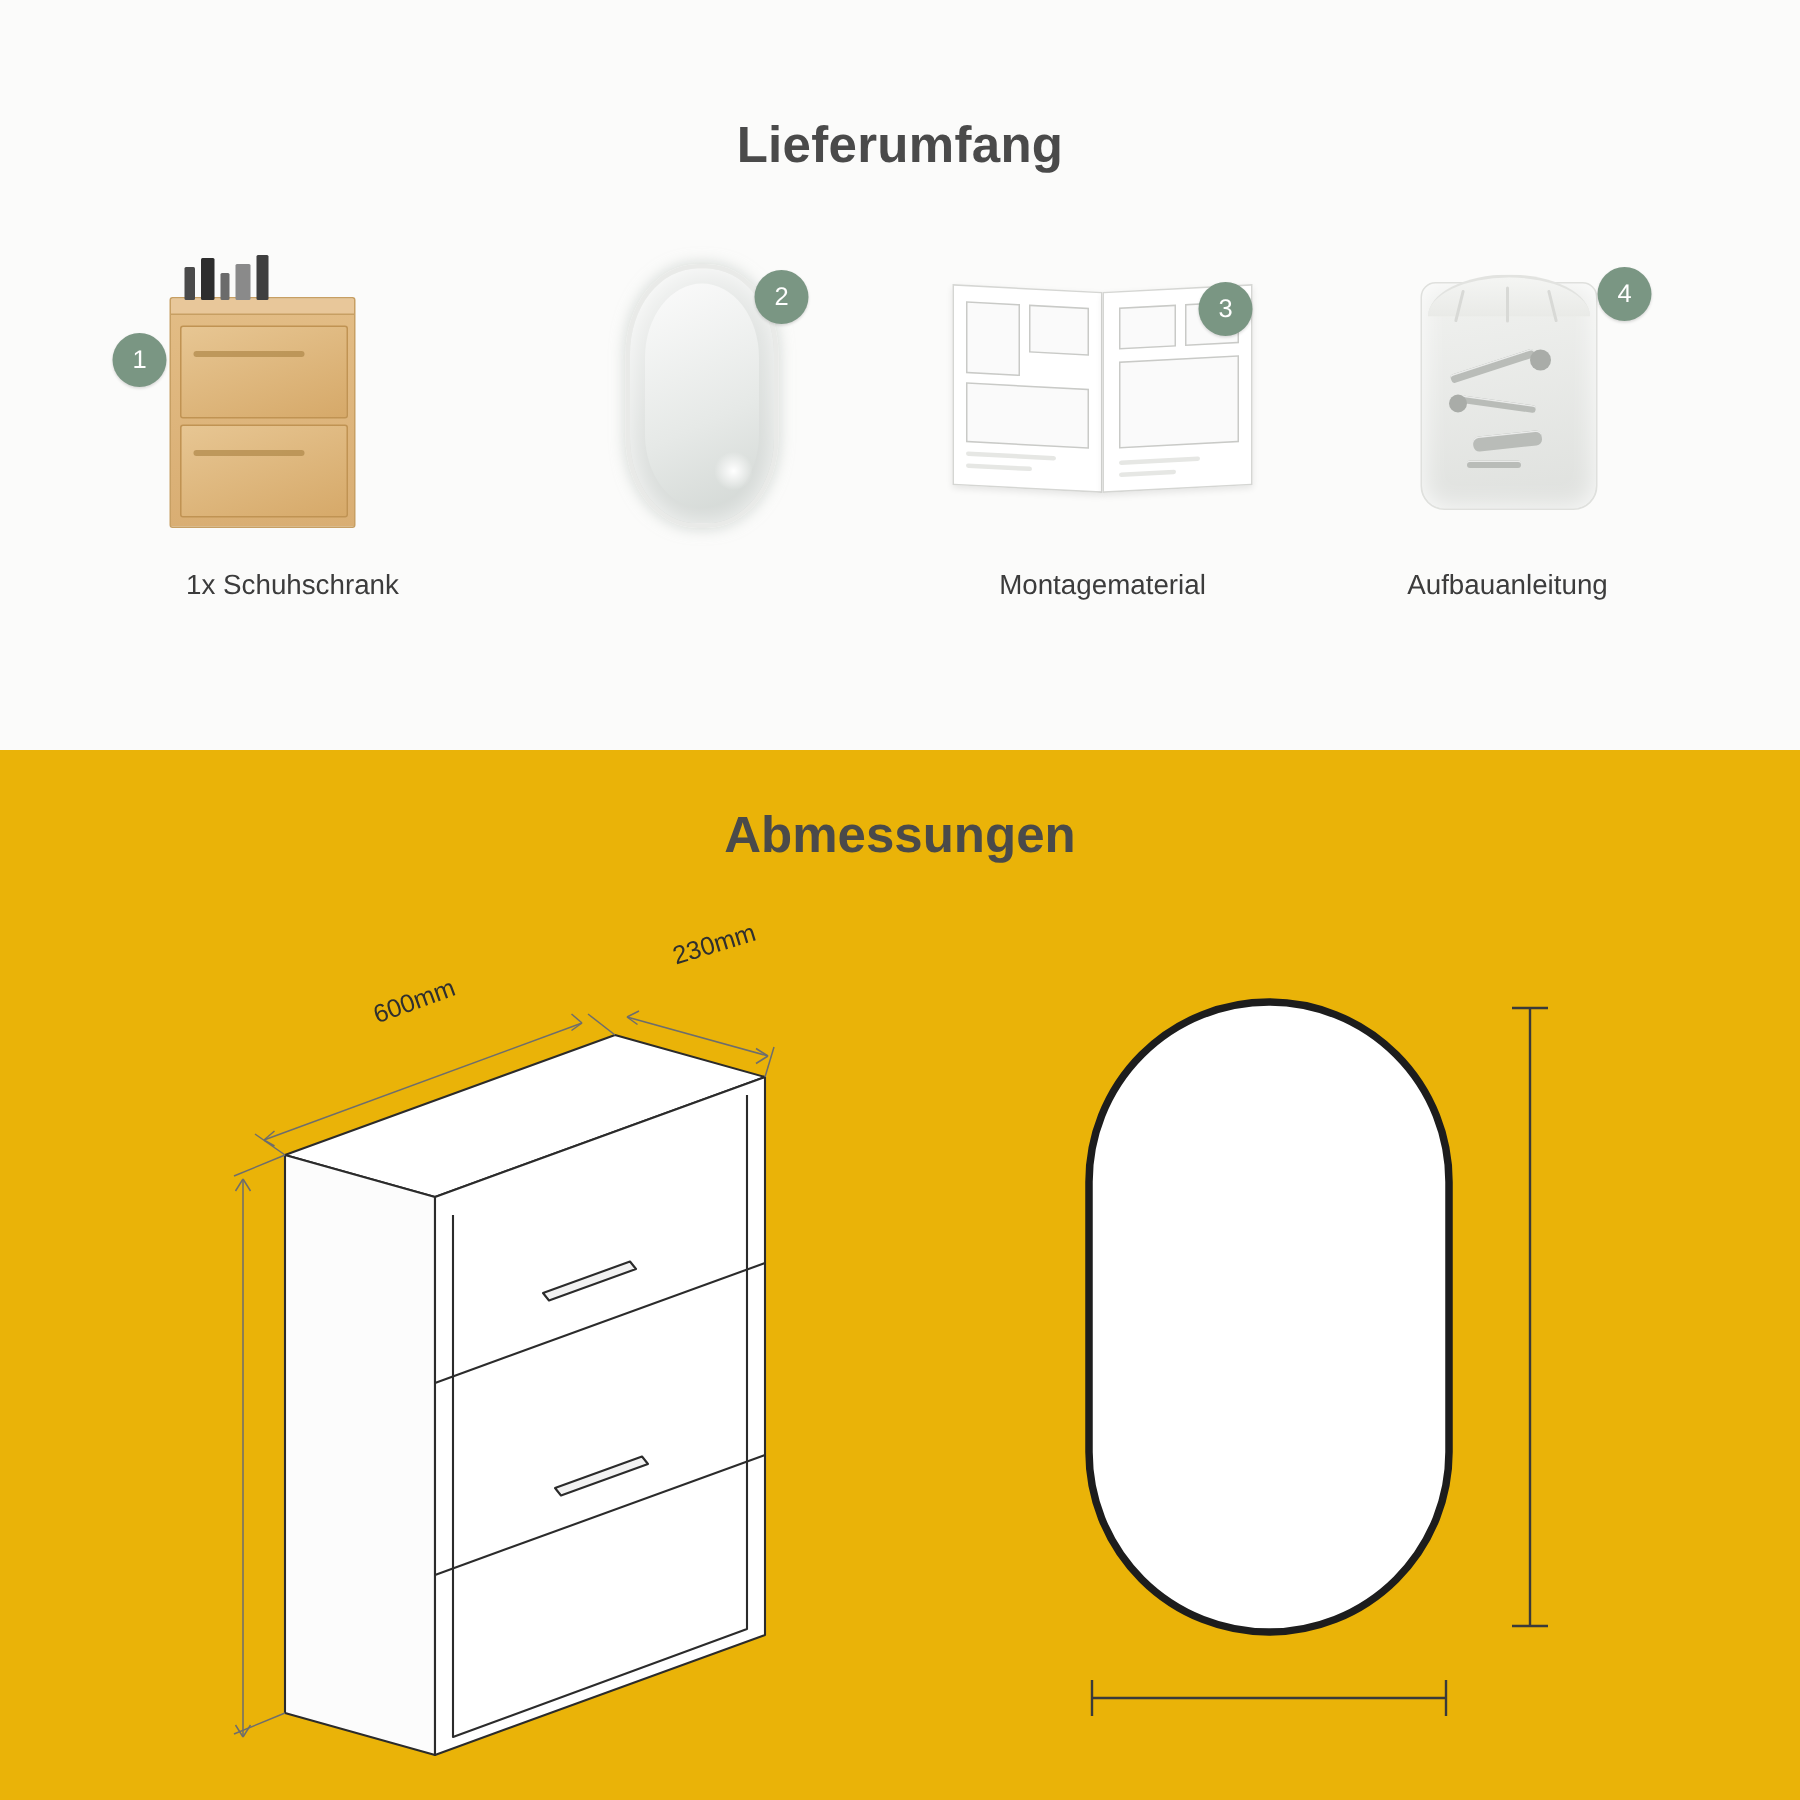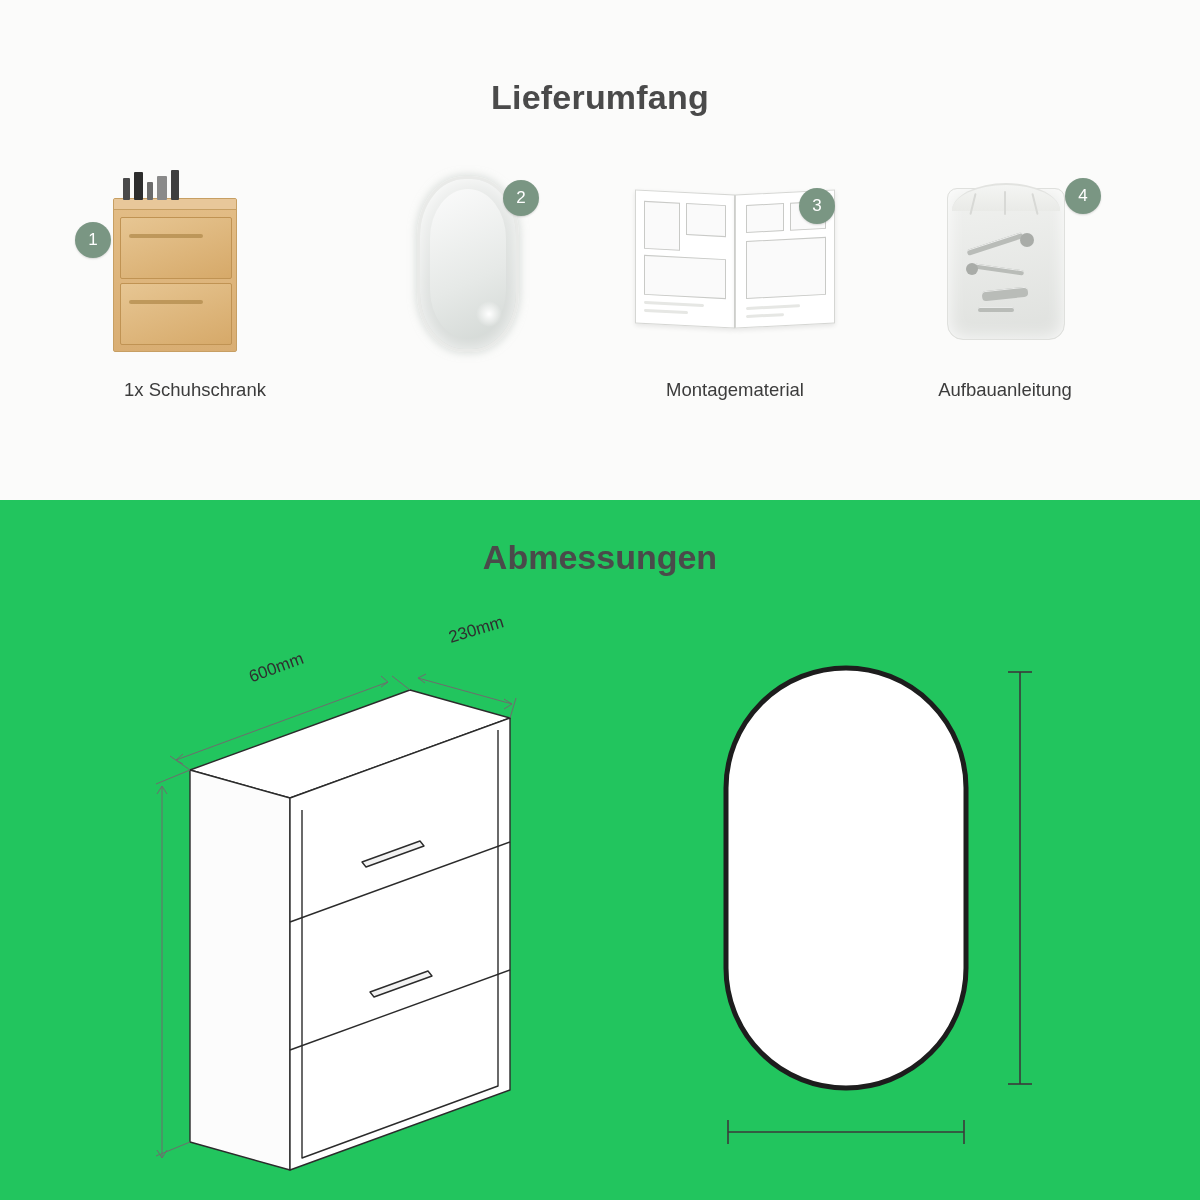--- a/index.html
+++ b/index.html
@@ -182,21 +182,21 @@
   .screw-head {
     position: absolute; background: #a9aca8; border-radius: 50%;
   }
 
   
   .section-dims {
     position: absolute;
     left: 0; top: 500px;
     width: 1200px;
     height: 700px;
-    background: #22c55e;
+    background: #eab308;
   }
   .dims-title {
     position: absolute;
     top: 38px;
     left: 0;
     width: 1200px;
     text-align: center;
     font-size: 34px;
     font-weight: bold;
     color: #4a4a4a;

